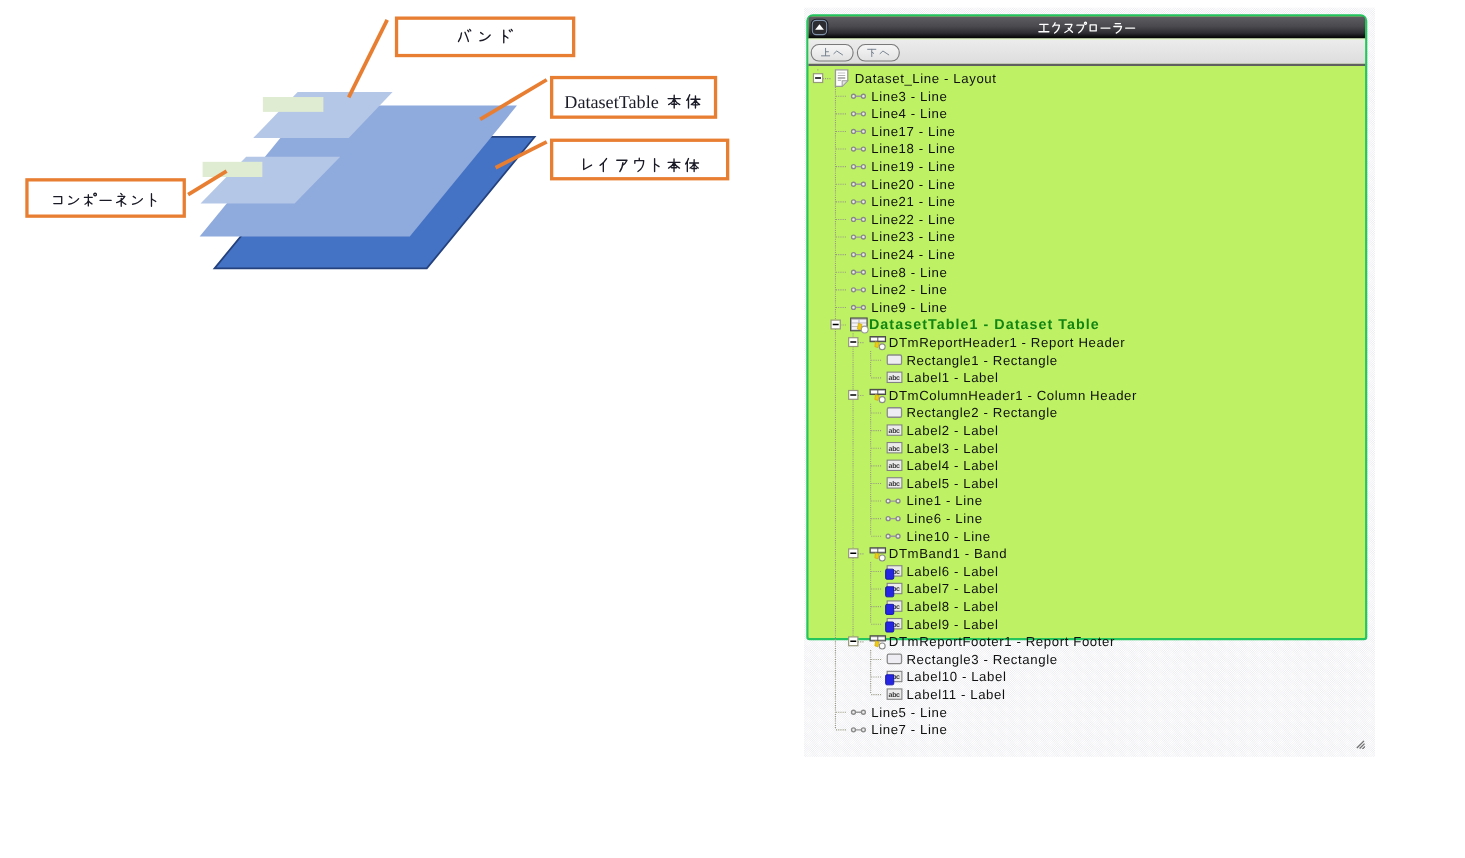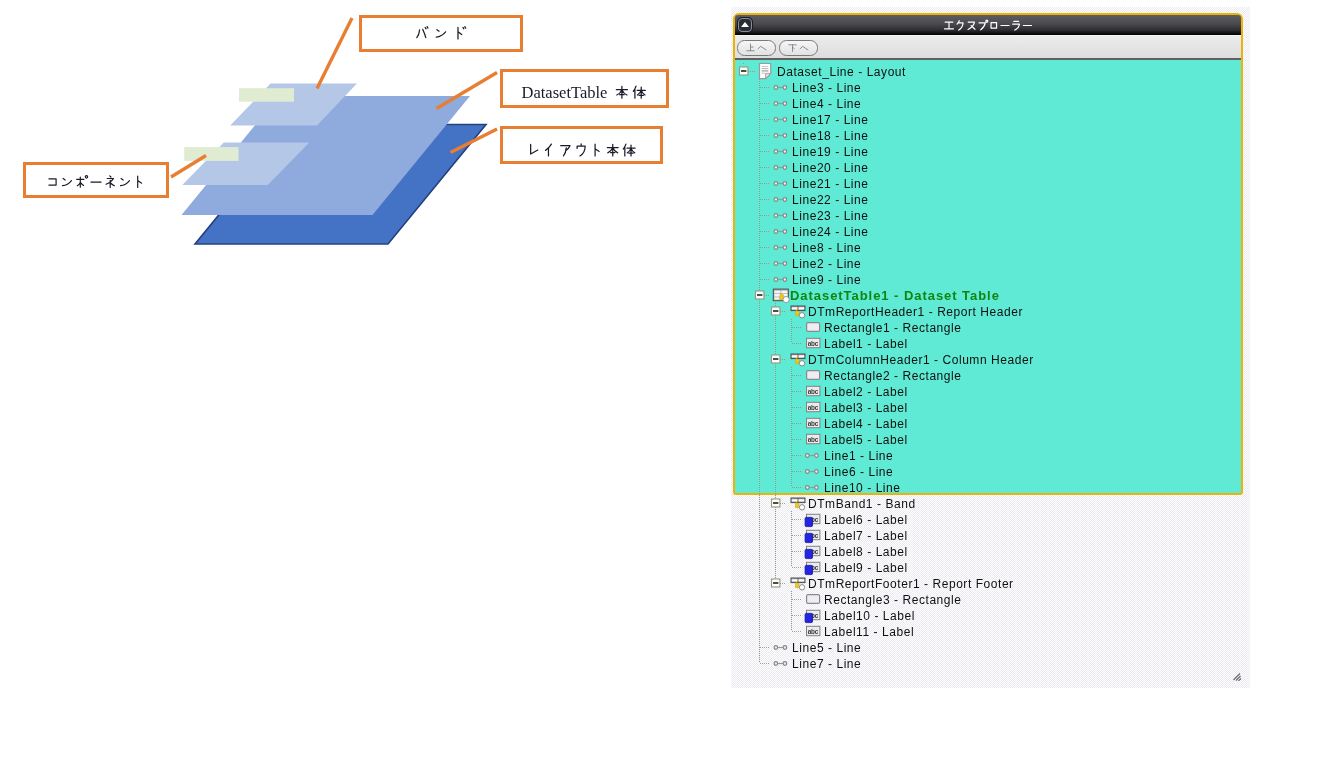--- a/index.html
+++ b/index.html
@@ -105,21 +105,21 @@
         <use href="#k10"></use>
       </g>
       <g transform="translate(19.2,0.6) scale(0.1550)" stroke-width="8">
         <use href="#k11"></use>
       </g>
       <g transform="translate(38.4,0.6) scale(0.1550)" stroke-width="8">
         <use href="#k12"></use>
       </g>
     </svg>
   </div>
-<div class="obox" style="left:499.5px;top:69px;width:169px;height:38.5px;align-items:flex-end">
+<div class="obox" style="left:499.5px;top:69px;width:152px;height:38.5px;align-items:flex-end">
  <div style="display:flex;align-items:center;margin-bottom:1.5px">
  <span style="font-size:16.5px">DatasetTable&nbsp;</span>
       <span style="width:2px"></span>
       <svg width="33" height="18" viewBox="0 0 33 18" style="color:#1b1b28;vertical-align:middle;">
         <g transform="translate(0.0,0.6) scale(0.1580)" stroke-width="8">
           <use href="#k17"></use>
         </g>
         <g transform="translate(16.8,0.6) scale(0.1580)" stroke-width="8">
           <use href="#k18"></use>
         </g>
@@ -171,21 +171,21 @@
         <g transform="translate(72.5,0.6) scale(0.1500)" stroke-width="8">
           <use href="#k11"></use>
         </g>
         <g transform="translate(87.0,0.6) scale(0.1500)" stroke-width="8">
           <use href="#k16"></use>
         </g>
       </svg></div>
   </div>
 
 <div class="abs" style="left:731px;top:7px;width:519px;height:681px;background-image:linear-gradient(45deg,#d9dae4 25%,transparent 25%,transparent 75%,#d9dae4 75%),linear-gradient(45deg,#d9dae4 25%,transparent 25%,transparent 75%,#d9dae4 75%);background-size:2px 2px;background-position:0 0,1px 1px;opacity:0.55"></div>
-<div class="abs" style="left:733px;top:13px;width:510px;height:482px;border:2px solid #eab308;border-radius:6px 6px 3px 3px;background:#5eead4">
+<div class="abs" style="left:733px;top:13px;width:510px;height:569px;border:2px solid #22c55e;border-radius:6px 6px 3px 3px;background:#bef264">
  <div class="abs" style="left:0;top:0;width:506px;height:20px;border-radius:3px 3px 0 0;background:linear-gradient(#5e5d62,#4a494e 45%,#2e2d32 75%,#0c0c0e 93%,#000)"></div>
  <div class="abs" style="left:3px;top:2.5px;width:14px;height:14px;border:1.6px solid #7e91a8;border-radius:4px;background:#2b2b30;box-shadow:0 0 0 1px #1a1a20;display:flex;align-items:center;justify-content:center">
    <div style="width:0;height:0;border-left:4px solid transparent;border-right:4px solid transparent;border-bottom:5.5px solid #fff"></div>
  </div>
  <div class="abs" style="left:0;top:2px;width:506px;height:17px;display:flex;align-items:center;justify-content:center">
   <svg width="90" height="13" viewBox="0 0 90 13" style="color:#ffffff;vertical-align:middle;">
         <g transform="translate(0.0,0.5) scale(0.1200)" stroke-width="10">
           <use href="#k0"></use>
         </g>
         <g transform="translate(11.2,0.5) scale(0.1200)" stroke-width="10">

